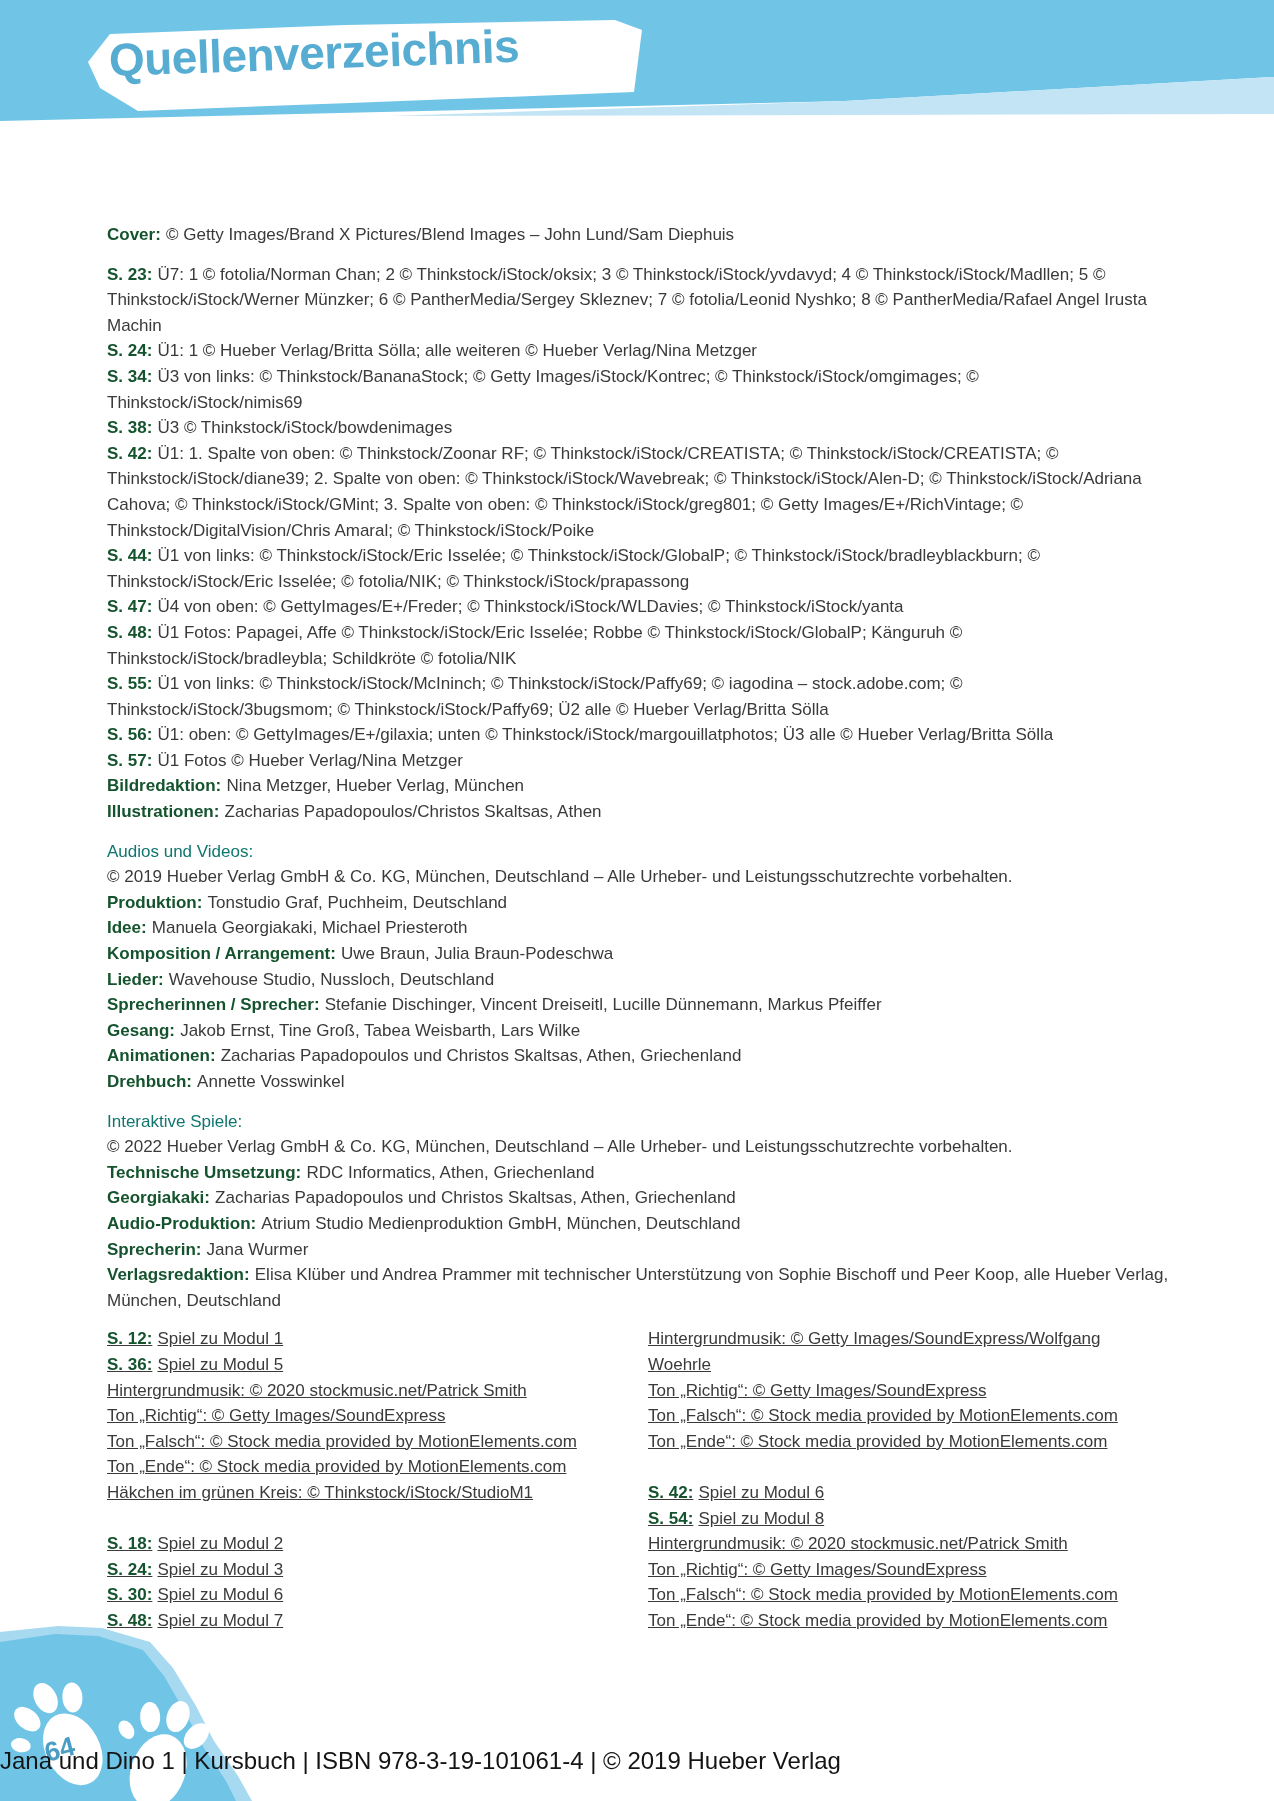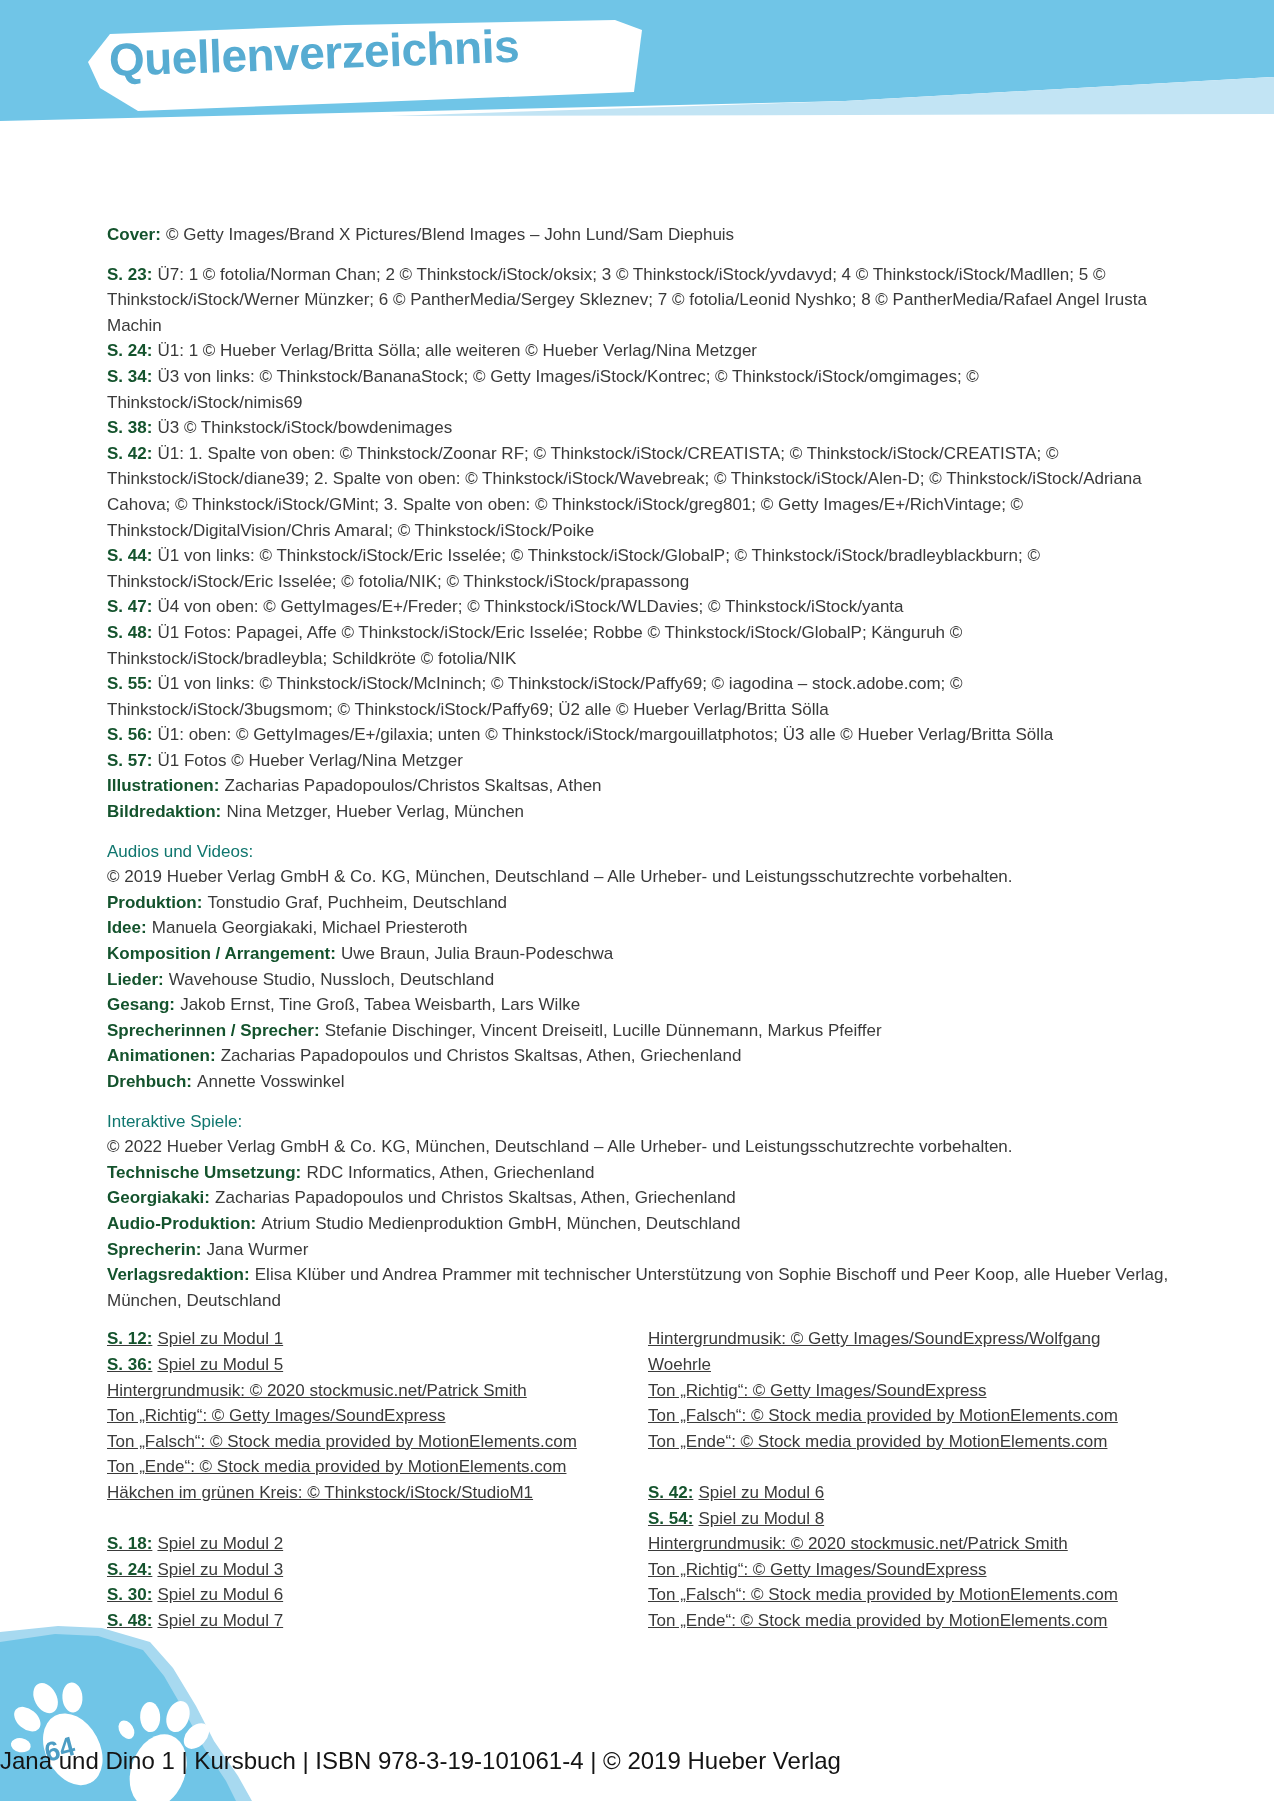--- a/index.html
+++ b/index.html
@@ -70,35 +70,35 @@
       <p class="credit"><span class="lbl">S. 42:</span><span>Ü1: 1. Spalte von oben: © Thinkstock/Zoonar RF; © Thinkstock/iStock/CREATISTA; © Thinkstock/iStock/CREATISTA; © Thinkstock/iStock/diane39; 2. Spalte von oben: © Thinkstock/iStock/Wavebreak; © Thinkstock/iStock/Alen-D; © Thinkstock/iStock/Adriana Cahova; © Thinkstock/iStock/GMint; 3. Spalte von oben: © Thinkstock/iStock/greg801; © Getty Images/E+/RichVintage; © Thinkstock/DigitalVision/Chris Amaral; © Thinkstock/iStock/Poike</span></p>
       <p class="credit"><span class="lbl">S. 44:</span><span>Ü1 von links: © Thinkstock/iStock/Eric Isselée; © Thinkstock/iStock/GlobalP; © Thinkstock/iStock/bradleyblackburn; © Thinkstock/iStock/Eric Isselée; © fotolia/NIK; © Thinkstock/iStock/prapassong</span></p>
       <p class="credit"><span class="lbl">S. 47:</span><span>Ü4 von oben: © GettyImages/E+/Freder; © Thinkstock/iStock/WLDavies; © Thinkstock/iStock/yanta</span></p>
       <p class="credit"><span class="lbl">S. 48:</span><span>Ü1 Fotos: Papagei, Affe © Thinkstock/iStock/Eric Isselée; Robbe © Thinkstock/iStock/GlobalP; Känguruh © Thinkstock/iStock/bradleybla; Schildkröte © fotolia/NIK</span></p>
       <p class="credit"><span class="lbl">S. 55:</span><span>Ü1 von links: © Thinkstock/iStock/McIninch; © Thinkstock/iStock/Paffy69; © iagodina – stock.adobe.com; © Thinkstock/iStock/3bugsmom; © Thinkstock/iStock/Paffy69; Ü2 alle © Hueber Verlag/Britta Sölla</span></p>
       <p class="credit"><span class="lbl">S. 56:</span><span>Ü1: oben: © GettyImages/E+/gilaxia; unten © Thinkstock/iStock/margouillatphotos; Ü3 alle © Hueber Verlag/Britta Sölla</span></p>
       <p class="credit"><span class="lbl">S. 57:</span><span>Ü1 Fotos © Hueber Verlag/Nina Metzger</span></p>
     </div>
 
     <p class="gap">
-      <span class="lbl">Illustrationen:</span><span>Zacharias Papadopoulos/Christos Skaltsas, Athen</span>
+      <span class="lbl">Bildredaktion:</span><span>Nina Metzger, Hueber Verlag, München</span>
     </p>
     <p class="gap">
-      <span class="lbl">Bildredaktion:</span><span>Nina Metzger, Hueber Verlag, München</span>
+      <span class="lbl">Illustrationen:</span><span>Zacharias Papadopoulos/Christos Skaltsas, Athen</span>
     </p>
 
     <div class="gap">
       <p class="heading-line">Audios und Videos:</p>
       <p>© 2019 Hueber Verlag GmbH &amp; Co. KG, München, Deutschland – Alle Urheber- und Leistungsschutzrechte vorbehalten.</p>
       <p><span class="lbl">Produktion:</span><span>Tonstudio Graf, Puchheim, Deutschland</span></p>
       <p><span class="lbl">Idee:</span><span>Manuela Georgiakaki, Michael Priesteroth</span></p>
       <p><span class="lbl">Komposition / Arrangement:</span><span>Uwe Braun, Julia Braun-Podeschwa</span></p>
       <p><span class="lbl">Lieder:</span><span>Wavehouse Studio, Nussloch, Deutschland</span></p>
+      <p><span class="lbl">Sprecherinnen / Sprecher:</span><span>Stefanie Dischinger, Vincent Dreiseitl, Lucille Dünnemann, Markus Pfeiffer</span></p>
       <p><span class="lbl">Gesang:</span><span>Jakob Ernst, Tine Groß, Tabea Weisbarth, Lars Wilke</span></p>
-      <p><span class="lbl">Sprecherinnen / Sprecher:</span><span>Stefanie Dischinger, Vincent Dreiseitl, Lucille Dünnemann, Markus Pfeiffer</span></p>
       <p><span class="lbl">Animationen:</span><span>Zacharias Papadopoulos und Christos Skaltsas, Athen, Griechenland</span></p>
       <p><span class="lbl">Drehbuch:</span><span>Annette Vosswinkel</span></p>
     </div>
 
     <div class="gap">
       <p class="heading-line">Interaktive Spiele:</p>
       <p>© 2022 Hueber Verlag GmbH &amp; Co. KG, München, Deutschland – Alle Urheber- und Leistungsschutzrechte vorbehalten.</p>
       <p><span class="lbl">Technische Umsetzung:</span><span>RDC Informatics, Athen, Griechenland</span></p>
       <p><span class="lbl">Georgiakaki:</span><span>Zacharias Papadopoulos und Christos Skaltsas, Athen, Griechenland</span></p>
       <p><span class="lbl">Audio-Produktion:</span><span>Atrium Studio Medienproduktion GmbH, München, Deutschland</span></p>

